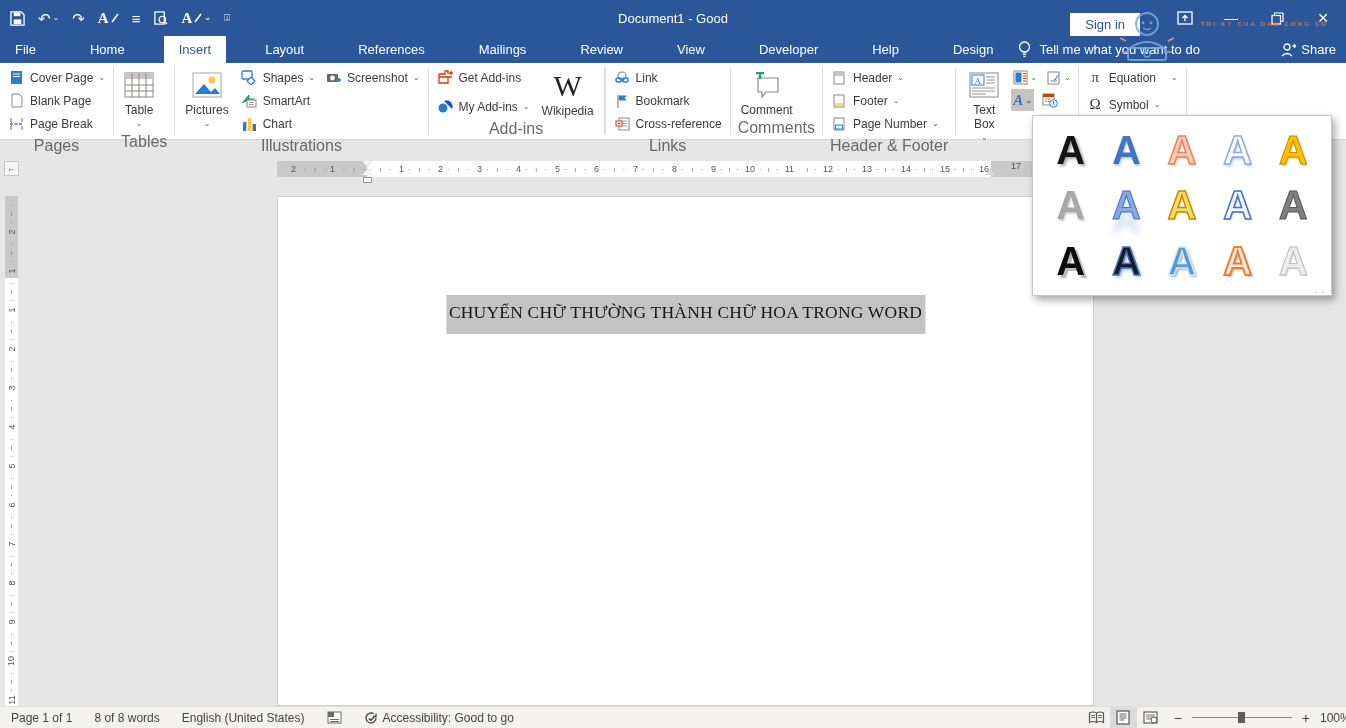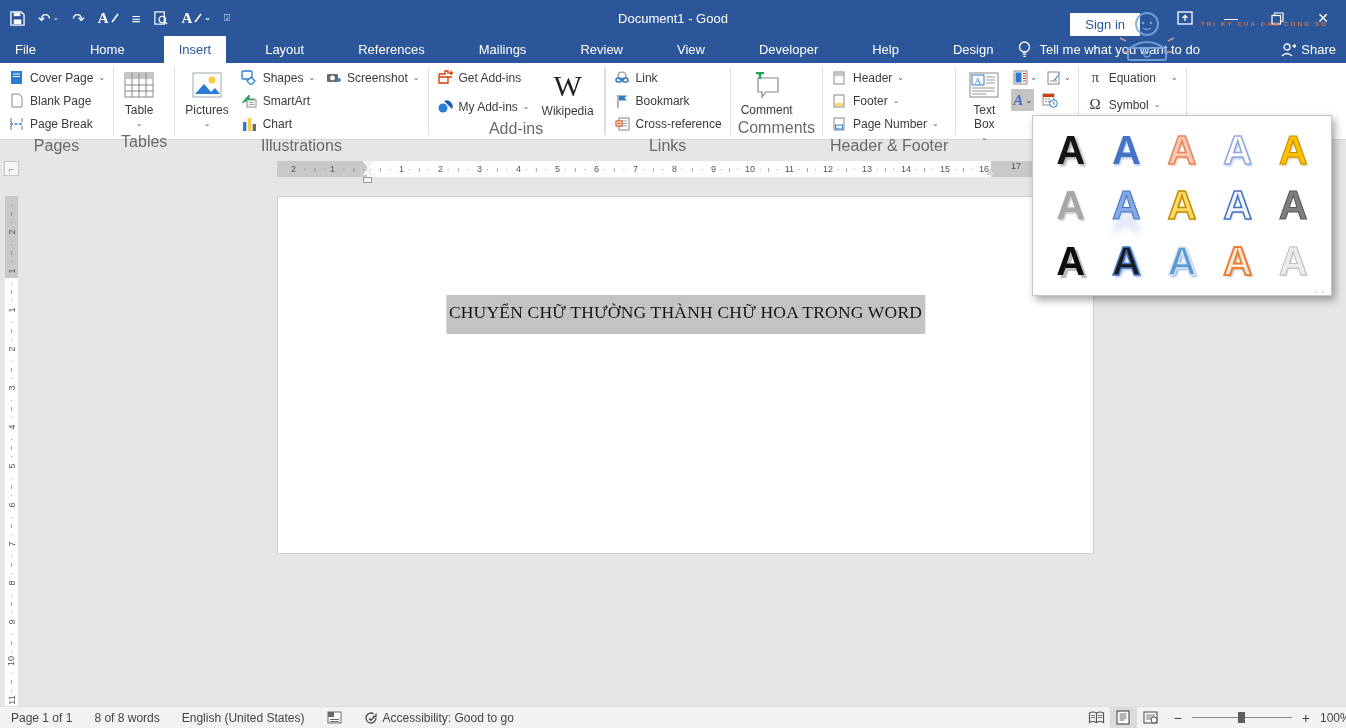--- a/index.html
+++ b/index.html
@@ -55,21 +55,21 @@
   #vruler { left:5px; top:196px; width:13px; height:510px; background:#fff; overflow:hidden; z-index:5; }
   .vmargin { background:#c9c9c9; width:100%; height:82px; display:flex; flex-direction:column; }
   .vcell { height:39px; width:100%; display:flex; flex-direction:column; align-items:center; justify-content:space-between; padding:2px 0; font-size:9px; color:#555; }
   .vnum { transform:rotate(-90deg); font-size:9px; }
   .ind-marker { z-index:6; width:0; height:0; }
   #ind-first { left:362px; top:161px; border-left:5px solid transparent; border-right:5px solid transparent; border-top:6px solid #f5f5f5; filter:drop-shadow(0 0 0.5px #888); }
   #ind-hang { left:362px; top:169px; border-left:5px solid transparent; border-right:5px solid transparent; border-bottom:6px solid #f5f5f5; filter:drop-shadow(0 0 0.5px #888); }
   #ind-left { left:363px; top:177px; width:9px; height:6px; background:#f5f5f5; border:1px solid #999; }
   #ind-right { left:986px; top:169px; border-left:5px solid transparent; border-right:5px solid transparent; border-bottom:6px solid #d9d9d9; filter:drop-shadow(0 0 0.5px #888); z-index:6; }
 
-  #page { left:277px; top:196px; width:817px; height:358px; background:#fff; border:1px solid #d0cece; z-index:2; }
+  #page { left:277px; top:196px; width:817px; height:510px; background:#fff; border:1px solid #d0cece; z-index:2; }
   #doc-text { position:absolute; left:50%; transform:translateX(-50%); top:98px; background:#c3c3c3; color:#161616; font-family:"Liberation Serif", serif; font-size:17.5px; letter-spacing:.2px; padding:7px 3px 11px 3px; white-space:nowrap; cursor:text; }
 
   
   #gallery { left:1032px; top:115px; width:300px; height:181px; background:#fff; border:1px solid #c6c6c6; box-shadow:3px 4px 8px rgba(0,0,0,.35); z-index:50; padding:6px 10px; display:grid; grid-template-columns:repeat(5,1fr); grid-template-rows:repeat(3,1fr); }
   .wa-cell { display:flex; align-items:center; justify-content:center; cursor:pointer; }
   .wa-letter { font-size:40px; font-weight:bold; font-family:"Liberation Sans", sans-serif; line-height:1; }
   #grip { position:absolute; right:3px; bottom:2px; font-size:8px; color:#9a9a9a; letter-spacing:1px; }
 
   
   #statusbar { left:0; top:706px; width:1346px; height:22px; background:#f3f2f1; border-top:1px solid #e1dfdd; display:flex; align-items:center; font-size:12px; color:#444; z-index:30; }

